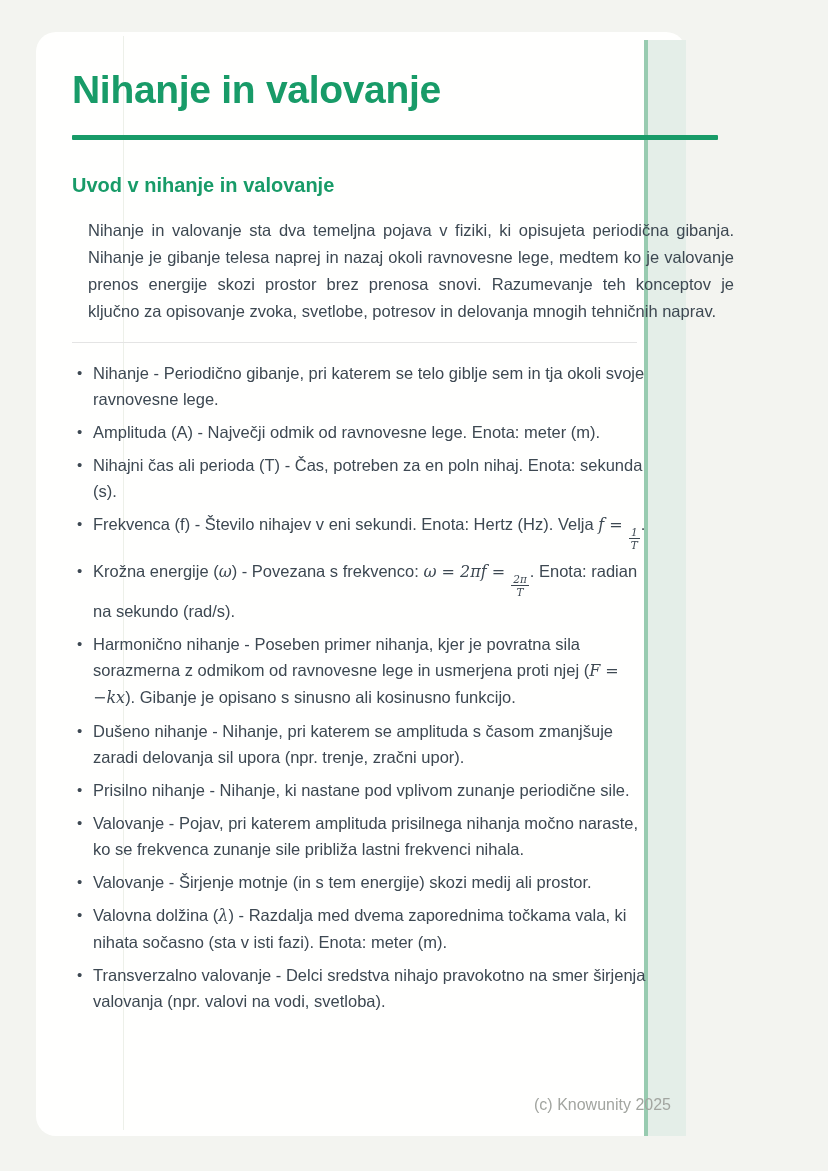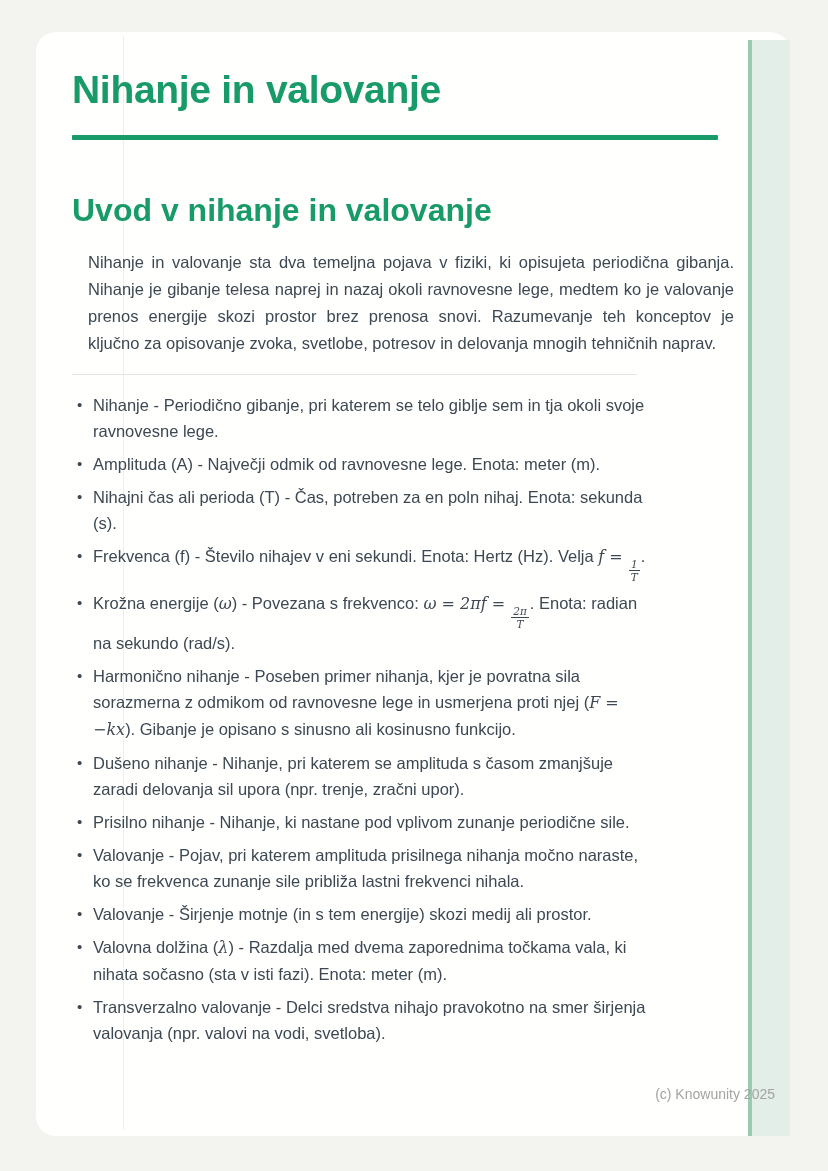--- a/index.html
+++ b/index.html
@@ -3,38 +3,38 @@
 <meta charset="utf-8">
 <style>
   :root{
     --accent:#189b68; --text:#3d4852; --page_bg:#fffffe; --outer_bg:#f3f4f0;
     --panel_bg:#e4eee8; --panel_line:#98cbb0; --divider:#e4e4e4; --footer_text:#a2a5a0;
   }
   *{box-sizing:border-box;}
   html,body{margin:0;padding:0;}
   body{background:var(--outer_bg);font-family:"Liberation Sans",sans-serif;}
   .canvas{position:relative;width:828px;height:1171px;background:var(--outer_bg);overflow:hidden;}
-  .page{position:absolute;left:36px;top:32px;width:754px;height:1104px;background:var(--page_bg);border-radius:20px;}
+  .page{position:absolute;left:36px;top:32px;width:650px;height:1104px;background:var(--page_bg);border-radius:20px;}
   .fold-line{position:absolute;left:87px;top:4px;bottom:6px;width:1px;background:rgba(175,185,160,0.22);}
   .side-panel{position:absolute;top:8px;right:0;bottom:0;width:42px;background:var(--panel_bg);border-left:4px solid var(--panel_line);}
   .content{position:relative;padding:0 72px 0 36px;}
   h1.doc-title{margin:36px 0 0;font-size:39px;line-height:1.15;font-weight:700;color:var(--accent);letter-spacing:-0.3px;}
   .title-rule{margin-top:22px;width:646px;height:5px;background:var(--accent);border-radius:1px;}
-  h2.section-heading{margin:51px 0 0;font-size:32px;line-height:1.2;font-weight:700;color:var(--accent);}
+  h2.section-heading{margin:33px 0 0;font-size:20px;line-height:1.2;font-weight:700;color:var(--accent);}
   p.intro{margin:20px 16px 0;width:646px;font-size:16.5px;line-height:27px;color:var(--text);text-align:justify;}
   .divider{margin-top:17px;width:565px;height:1px;background:var(--divider);}
   ul.concepts{margin:17px 0 0;padding:0;list-style:none;width:580px;}
   ul.concepts li{position:relative;padding-left:21px;margin:0 0 7px;font-size:16.5px;line-height:26px;color:var(--text);max-width:575px;}
   ul.concepts li .bullet-dot{position:absolute;left:5px;top:0;font-size:15px;color:var(--text);}
   ul.concepts li b{font-weight:400;color:var(--text);}
   .math{font-family:"DejaVu Serif",serif;font-style:italic;font-size:16px;}
   .frac{display:inline-flex;flex-direction:column;align-items:center;vertical-align:-0.55em;font-family:"DejaVu Serif",serif;font-style:italic;font-size:10.5px;line-height:1.15;margin:0 1px;}
   .frac .num{border-bottom:1px solid var(--text);padding:0 2px;}
   .frac .den{padding:0 2px;}
-  .footer{position:absolute;right:15px;bottom:34px;font-size:14px;color:var(--footer_text);z-index:2;}
+  .footer{position:absolute;right:15px;bottom:22px;font-size:16px;color:var(--footer_text);z-index:2;}
 </style>
 </head>
 <body>
 
 <div class="canvas">
   <div class="page">
     <div class="side-panel"></div>
     <div class="fold-line"></div>
     <div class="content">
       <h1 class="doc-title">Nihanje in valovanje</h1>

